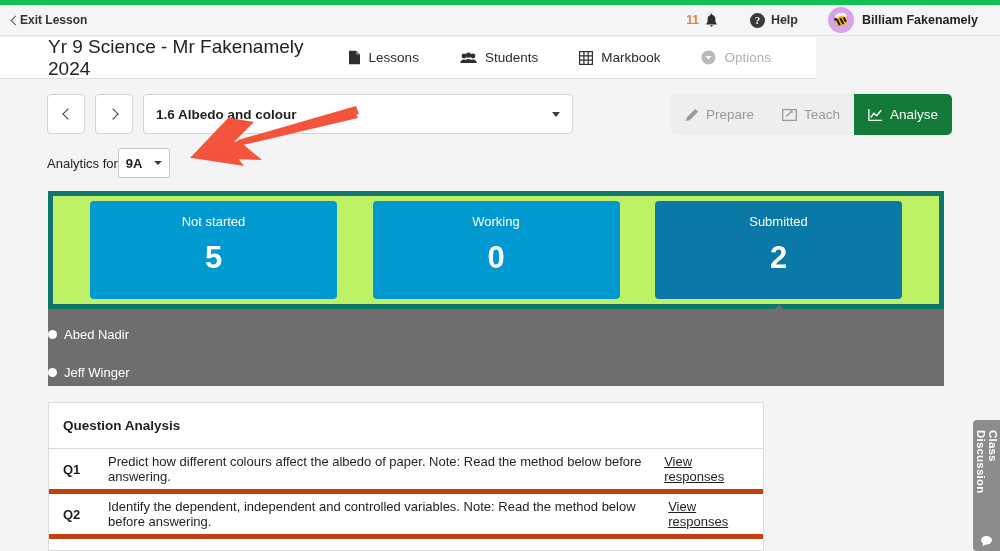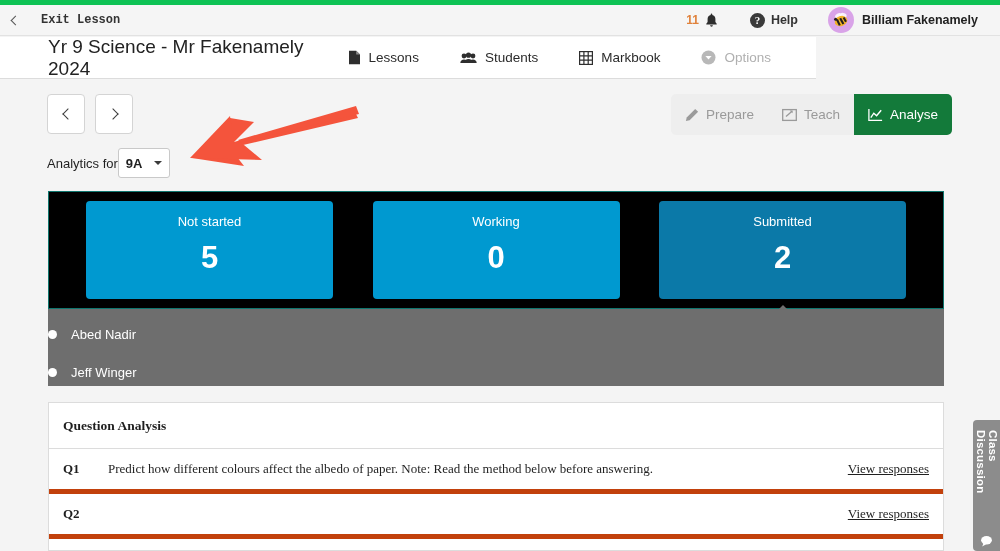--- a/index.html
+++ b/index.html
@@ -18,23 +18,23 @@
   }
 
   
   .utility-bar {
     position: absolute; top: 5px; left: 0; width: 1000px; height: 31px;
     background: #f5f5f5;
     border-bottom: 1px solid #e2e2e2;
     display: flex; align-items: center;
   }
   .exit-lesson {
-    display: flex; align-items: center; gap: 22px;
+    display: flex; align-items: center; gap: 1px;
     margin-left: 10px; cursor: pointer;
-    font-size: 12px; color: #333; font-weight: 600; font-family: Liberation Mono, monospace;
+    font-size: 12px; color: #333; font-weight: 600;
   }
   .chev-left-sm { width: 9px; height: 9px; position: relative; }
   .chev-left-sm::before {
     content: ""; position: absolute; left: 2px; top: 1px;
     width: 6px; height: 6px;
     border-left: 1.6px solid #555; border-bottom: 1.6px solid #555;
     transform: rotate(45deg);
   }
   .util-right {
     margin-left: auto; display: flex; align-items: center;
@@ -155,21 +155,21 @@
     width: 0; height: 0;
     border-left: 4px solid transparent;
     border-right: 4px solid transparent;
     border-top: 4.5px solid #3b3b3b;
   }
 
   
   .status-panel {
     position: absolute; top: 191px; left: 48px;
     width: 896px; height: 118px;
-    background: #000000; border: 1px solid #0f766e;
+    background: #bef264; border: 5px solid #0f766e;
     display: flex; align-items: center; justify-content: space-between;
     padding: 0 37px;
   }
   .status-card {
     width: 247px; height: 98px;
     border-radius: 4px;
     display: flex; flex-direction: column; align-items: center;
     cursor: pointer; position: relative;
   }
   .status-card .card-label {
@@ -192,34 +192,34 @@
   }
 
   
   .student-panel {
     position: absolute; top: 309px; left: 48px;
     width: 896px; height: 77px;
     background: #6e6e6e;
     padding: 12px 0 0 0;
   }
   .student-item {
-    display: flex; align-items: center; gap: 14px;
+    display: flex; align-items: center; gap: 7px;
     height: 26px; cursor: pointer;
     margin-bottom: 12px;
   }
   .student-dot {
     width: 9px; height: 9px; border-radius: 50%; background: #ffffff;
   }
   .student-name { font-size: 13px; color: #ffffff; }
 
   
   .qa-panel {
     position: absolute; top: 402px; left: 48px;
-    width: 896px; min-height: 149px;
-    background: #ffffff; border: 1px solid #dcdcdc; font-family: Liberation Serif, serif;
+    width: 716px; min-height: 149px;
+    background: #ffffff; border: 1px solid #dcdcdc;
   }
   .qa-header {
     height: 46px; display: flex; align-items: center;
     padding-left: 14px;
     border-bottom: 1px solid #dcdcdc;
     font-size: 13.5px; font-weight: 700; color: #1f1f1f;
   }
   .qa-row {
     height: 45px; display: flex; align-items: center;
     border-bottom: 5px solid #c2410c;
@@ -358,20 +358,24 @@
     </div>
   </div>
 
   <div class="lesson-row">
     <div class="navbtn">
       <span class="chev left"></span>
     </div>
     <div class="navbtn">
       <span class="chev right"></span>
     </div>
+    <div class="lesson-select">
+      <span class="lesson-select-label">1.6 Albedo and colour</span>
+      <span class="caret"></span>
+    </div>
   </div>
 
   <div class="mode-group">
     <div class="mode-btn">
       <span class="nav-ico">
         <svg width="14" height="14" viewBox="0 0 14 14">
           <path d="M10.2 0.9 13.1 3.8 4.6 12.3 0.9 13.1 1.7 9.4z" fill="#9a9a9a"></path>
         </svg>
       </span>
       <span>Prepare</span>
@@ -440,20 +444,21 @@
     <div class="qa-header">Question Analysis</div>
 
     <div class="qa-row">
       <span class="qa-num">Q1</span>
       <span class="qa-text">Predict how different colours affect the albedo of paper. Note: Read the method below before answering.</span>
       <span class="qa-link">View responses</span>
     </div>
 
     <div class="qa-row">
       <span class="qa-num">Q2</span>
+      <span class="qa-text">Identify the dependent, independent and controlled variables. Note: Read the method below before answering.</span>
       <span class="qa-link">View responses</span>
     </div>
   </div>
 
   <div class="side-tab">
     <span class="side-tab-text">Class Discussion</span>
     <span class="side-tab-ico">
       <svg width="13" height="12" viewBox="0 0 13 12">
         <ellipse cx="6.5" cy="5.2" rx="5.4" ry="4.2" fill="#ffffff"></ellipse>
         <path d="M3.4 8.4 L2.2 11.6 L6.2 9.3z" fill="#ffffff"></path>

